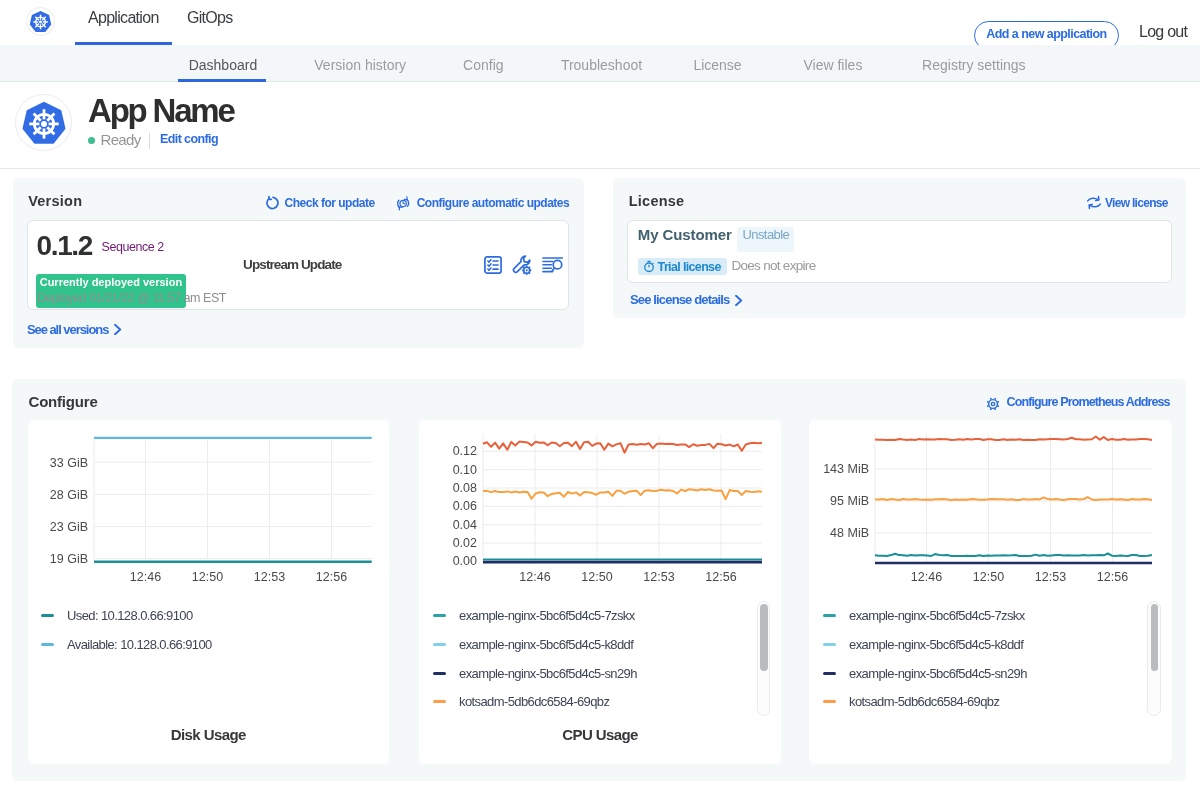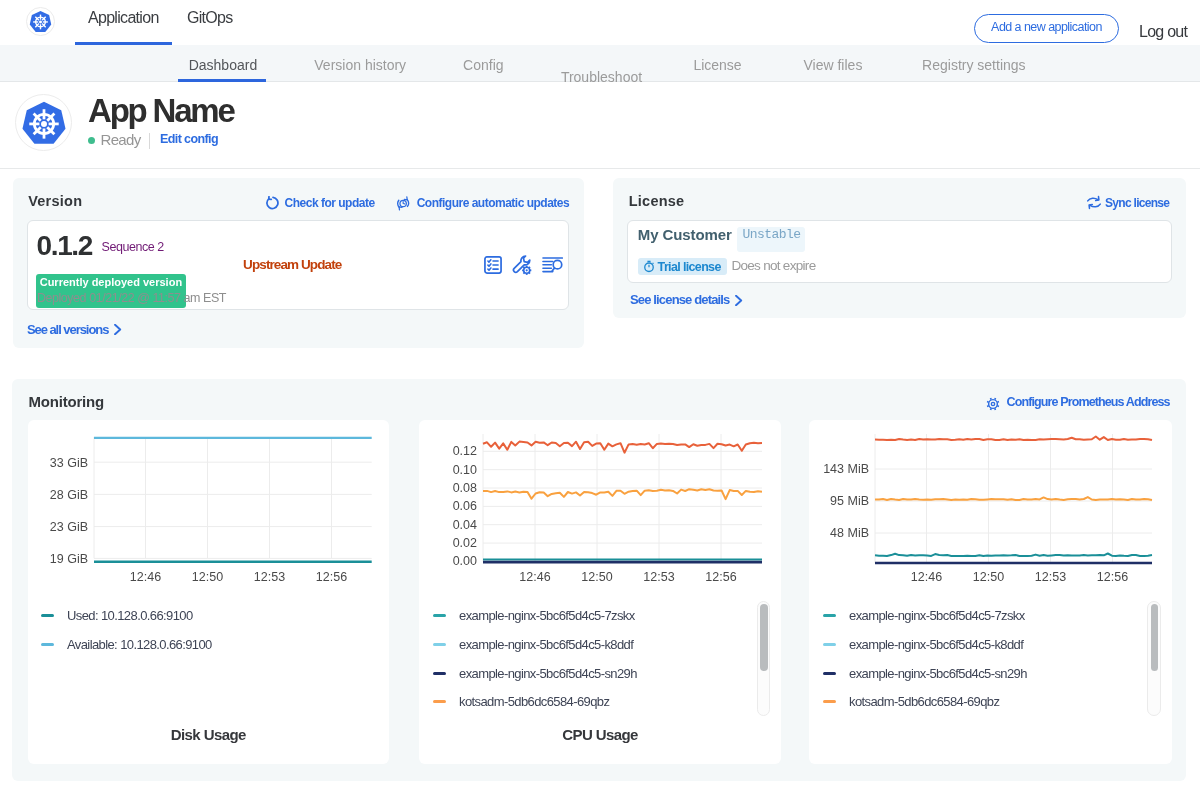--- a/index.html
+++ b/index.html
@@ -1,21 +1,21 @@
 <!DOCTYPE html>
 <html><head><meta charset="utf-8"><style>
 * { margin:0; padding:0; box-sizing:border-box; }
 body { width:1200px; height:796px; font-family:"Liberation Sans",sans-serif; background:#fff; overflow:hidden; position:relative; }
 span, div { white-space:nowrap; }
 .t { position:absolute; line-height:1; }
 .topnav { position:absolute; left:0; top:0; width:1200px; height:45px; background:#fff; }
 .logocirc { position:absolute; left:25.5px; top:6.5px; width:29px; height:29px; border-radius:50%; background:#fff; border:1px solid #ebebeb; display:flex; align-items:center; justify-content:center; }
 .navtab { font-size:16px; font-weight:500; color:#3a3d41; letter-spacing:-0.7px; top:9.7px; }
 .nav-underline { position:absolute; left:75px; top:41.5px; width:97px; height:3.5px; background:#2d66dd; }
-.addbtn { position:absolute; left:974px; top:14px; width:145px; height:28.5px; border:1.5px solid #2d6ce0; border-radius:15px; background:#fff; color:#2d6ce0; font-weight:normal; font-size:12.5px; letter-spacing:-0.55px; text-align:center; line-height:25.5px; }
+.addbtn { position:absolute; left:974px; top:21px; width:145px; height:28.5px; border:1.5px solid #2d6ce0; border-radius:15px; background:#fff; color:#2d6ce0; font-weight:bold; font-size:12.5px; letter-spacing:-0.55px; text-align:center; line-height:25.5px; }
 .logout { font-size:16px; font-weight:500; color:#36393d; letter-spacing:-0.75px; left:1139px; top:14.3px;margin-top:10px; }
 .subnav { position:absolute; left:0; top:45px; width:1200px; height:37px; background:#f4f7f9; border-bottom:1px solid #e4e7e9; }
 .subtab { font-size:14px; color:#9b9b9b; top:12.9px; }
 .subtab.active { color:#53565a; font-weight:400; }
 .sub-underline { position:absolute; left:178px; top:34px; width:88px; height:3px; background:#2d66dd; }
 .apphead { position:absolute; left:0; top:82px; width:1200px; height:87px; border-bottom:1px solid #e7e9ea; background:#fff; }
 .appicon { position:absolute; left:15px; top:12px; width:57px; height:57px; border-radius:50%; border:1px solid #ececec; background:#fff; display:flex; align-items:center; justify-content:center; }
 .appname { left:88px; top:12.4px; font-size:33px; font-weight:bold; color:#2e2e2e; letter-spacing:-2.2px; }
 .statusdot { position:absolute; left:87.5px; top:54.8px; width:7.5px; height:7.5px; border-radius:50%; background:#3fbd8e; }
 .ready { left:100.5px; top:49.6px; font-size:15px; color:#959595; letter-spacing:-0.65px; }
@@ -54,21 +54,21 @@
     <span class="t navtab" style="left:88px;">Application</span>
     <span class="t navtab" style="left:187px;">GitOps</span>
     <div class="nav-underline"></div>
     <div class="addbtn">Add a new application</div>
     <span class="t logout">Log out</span>
   </div>
 <div class="subnav">
     <span class="t subtab active" style="left:188.7px;">Dashboard</span>
     <span class="t subtab" style="left:314.3px;">Version history</span>
     <span class="t subtab" style="left:463.1px;">Config</span>
-    <span class="t subtab" style="left:560.9px;margin-top:12px;">Troubleshoot</span>
+    <span class="t subtab" style="left:560.9px;">Troubleshoot</span>
     <span class="t subtab" style="left:693.4px;">License</span>
     <span class="t subtab" style="left:803.5px;">View files</span>
     <span class="t subtab" style="left:922.1px;">Registry settings</span>
     <div class="sub-underline"></div>
   </div>
 <div class="apphead">
     <div class="appicon">
       <svg width="46" height="46" viewBox="0 0 100 100">
         <polygon points="50.0,4.0 87.5,22.1 96.8,62.7 70.8,95.2 29.2,95.2 3.2,62.7 12.5,22.1" fill="#326ce5"></polygon>
         <g stroke="#fff" stroke-width="6" fill="none">
@@ -105,21 +105,21 @@
       <path d="M11.5 3.6 A5.9 5.9 0 0 1 11.9 10.8" stroke="#2d6ce0" stroke-width="1.4" fill="none" stroke-linecap="round"></path>
       <path d="M11.2 0.8 L11.6 3.9 L8.6 3.5" stroke="#2d6ce0" stroke-width="1.3" fill="none" stroke-linecap="round" stroke-linejoin="round"></path>
       <path d="M3.6 14.4 L3.2 11.3 L6.2 11.7" stroke="#2d6ce0" stroke-width="1.3" fill="none" stroke-linecap="round" stroke-linejoin="round"></path>
     </svg>
     <span class="iconlink" style="left:404.2px;top:19.4px;">Configure automatic updates</span>
     <div class="whitebox" style="left:14.4px;top:41.9px;width:541.7px;height:90px;">
       <span class="t" style="left:8.7px;top:11.4px;font-size:28px;font-weight:bold;color:#2f3133;letter-spacing:-1.4px;">0.1.2</span>
       <span class="t" style="left:73.7px;top:20.6px;font-size:12.5px;color:#701a75;letter-spacing:-0.45px;">Sequence 2</span>
       <span class="t" style="left:8.3px;top:53px;height:34px;line-height:17px;padding:0 3.5px;background:#31c38c;border-radius:3px;color:#fff;font-size:11px;font-weight:bold;">Currently deployed version</span>
       <span class="t" style="left:9px;top:70.9px;font-size:12.5px;color:#8e8e8e;letter-spacing:-0.45px;">Deployed 01/21/22 @ 11:57 am EST</span>
-      <span class="t" style="left:215.2px;top:37px;font-size:13.5px;font-weight:bold;color:#c2410c;letter-spacing:-0.9px;">Upstream Update</span>
+      <span class="t" style="left:215.2px;top:37px;font-size:13.5px;font-weight:bold;color:#404040;letter-spacing:-0.9px;">Upstream Update</span>
       <svg width="18" height="18" viewBox="0 0 23 23" style="position:absolute;left:456.6px;top:35.6px;">
         <rect x="1.2" y="1.2" width="20.6" height="20.6" rx="2.5" stroke="#2d6ce0" stroke-width="2.2" fill="none"></rect>
         <g stroke="#2d6ce0" stroke-width="2" fill="none" stroke-linecap="round" stroke-linejoin="round">
           <path d="M5 6.4 L6.4 7.8 L8.8 4.9"></path>
           <path d="M5 11.6 L6.4 13 L8.8 10.1"></path>
           <path d="M5 16.8 L6.4 18.2 L8.8 15.3"></path>
           <line x1="11.5" y1="6.4" x2="18" y2="6.4"></line>
           <line x1="11.5" y1="11.6" x2="18" y2="11.6"></line>
           <line x1="11.5" y1="16.8" x2="18" y2="16.8"></line>
         </g>
@@ -158,38 +158,38 @@
       </svg></span>
   </div>
 <div class="card" style="left:613px;top:178px;width:573px;height:140px;">
     <div class="card-h">License</div>
     <svg width="16" height="15" viewBox="0 0 16.5 15" style="position:absolute;left:473px;top:17.2px;">
       <path d="M1.8 5.8 C4 2.4 9 2.4 12.4 4.5" stroke="#2d6ce0" stroke-width="1.6" fill="none" stroke-linecap="round"></path>
       <path d="M12.9 1.4 L13.3 4.8 L10 5.5" stroke="#2d6ce0" stroke-width="1.6" fill="none" stroke-linecap="round" stroke-linejoin="round"></path>
       <path d="M14.7 9.2 C12.5 12.6 7.5 12.6 4.1 10.5" stroke="#2d6ce0" stroke-width="1.6" fill="none" stroke-linecap="round"></path>
       <path d="M3.6 13.6 L3.2 10.2 L6.5 9.5" stroke="#2d6ce0" stroke-width="1.6" fill="none" stroke-linecap="round" stroke-linejoin="round"></path>
     </svg>
-    <span class="iconlink" style="left:492px;top:19.4px;letter-spacing:-0.7px;">Sync license</span>
+    <span class="iconlink" style="left:492px;top:19.4px;letter-spacing:-0.7px;">View license</span>
     <div class="whitebox" style="left:14.4px;top:41.9px;width:544.6px;height:63.6px;">
       <span class="t" style="left:9.4px;top:6.5px;font-size:15px;font-weight:bold;color:#42606e;letter-spacing:-0.1px;">My Customer</span>
-      <span class="t" style="left:109px;top:6.6px;height:25px;line-height:16.5px;padding:0 5px;background:#edf6fb;border-radius:3px;color:#7aa6c6;font-size:13px;letter-spacing:-0.55px;font-family:Liberation Mono, monospace;">Unstable</span>
+      <span class="t" style="left:109px;top:6.6px;height:25px;line-height:16.5px;padding:0 5px;background:#edf6fb;border-radius:3px;color:#7aa6c6;font-size:13px;letter-spacing:-0.55px;">Unstable</span>
       <div class="t" style="left:9.4px;top:37px;height:17.5px;line-height:17px;padding:0 6px 0 5px;background:#d8ecf8;border-radius:3px;color:#1d88cf;font-size:12.5px;font-weight:bold;letter-spacing:-0.65px;"><svg width="12" height="13" viewBox="0 0 13 13" style="position:relative;top:2.5px;">
           <circle cx="6.5" cy="7.3" r="4.6" stroke="#1d88cf" stroke-width="1.4" fill="none"></circle>
           <line x1="6.5" y1="7.3" x2="6.5" y2="4.6" stroke="#1d88cf" stroke-width="1.3"></line>
           <line x1="4.8" y1="1" x2="8.2" y2="1" stroke="#1d88cf" stroke-width="1.5"></line>
           <line x1="10.4" y1="2.6" x2="11.3" y2="3.5" stroke="#1d88cf" stroke-width="1.3"></line>
         </svg> Trial license</div>
       <span class="t" style="left:103px;top:38.5px;font-size:13.5px;color:#9b9b9b;letter-spacing:-0.7px;">Does not expire</span>
     </div>
     <span class="iconlink" style="left:17px;top:115.4px;font-size:13px;letter-spacing:-0.85px;">See license details<svg class="chev" width="9" height="11" viewBox="0 0 9 11" style="margin-left:5px;vertical-align:-1.5px;">
         <path d="M2 0.8 L7.2 5.5 L2 10.2" stroke="#2d6ce0" stroke-width="1.9" fill="none" stroke-linecap="round" stroke-linejoin="round"></path>
       </svg></span>
   </div>
 <div class="card" style="left:12px;top:379px;width:1174px;height:402px;">
-    <div class="card-h" style="left:16.5px;top:15.1px;font-size:15px;letter-spacing:-0.2px;">Monitoring</div>
+    <div class="card-h" style="left:16.5px;top:15.1px;font-size:15px;letter-spacing:-0.2px;">Configure</div>
     <svg width="14" height="14" viewBox="0 0 16 16" style="position:absolute;left:973.5px;top:18px;">
       <circle cx="8" cy="8" r="5" stroke="#2d6ce0" stroke-width="1.7" fill="none"></circle>
       <circle cx="8" cy="8" r="1.9" stroke="#2d6ce0" stroke-width="1.6" fill="none"></circle>
       <g stroke="#2d6ce0" stroke-width="1.9">
         <line x1="13.0" y1="10.1" x2="14.8" y2="10.8"></line>
         <line x1="10.1" y1="13.0" x2="10.8" y2="14.8"></line>
         <line x1="5.9" y1="13.0" x2="5.2" y2="14.8"></line>
         <line x1="3.0" y1="10.1" x2="1.2" y2="10.8"></line>
         <line x1="3.0" y1="5.9" x2="1.2" y2="5.2"></line>
         <line x1="5.9" y1="3.0" x2="5.2" y2="1.2"></line>

